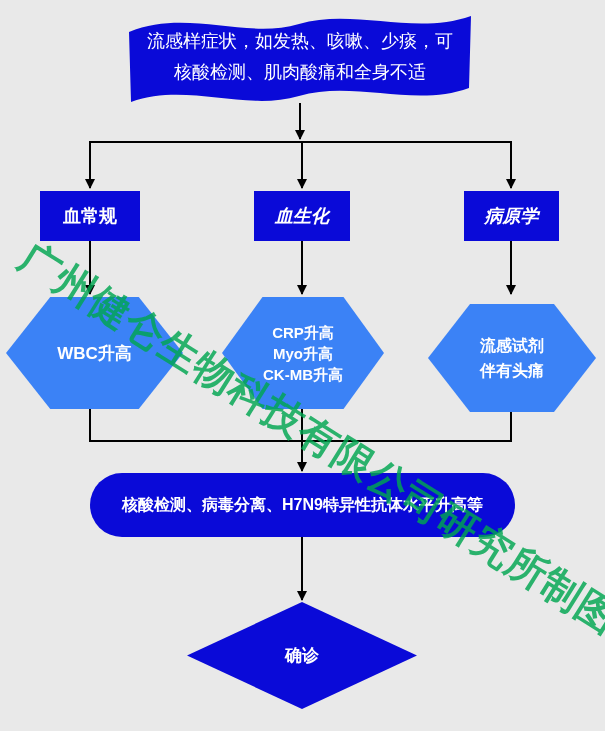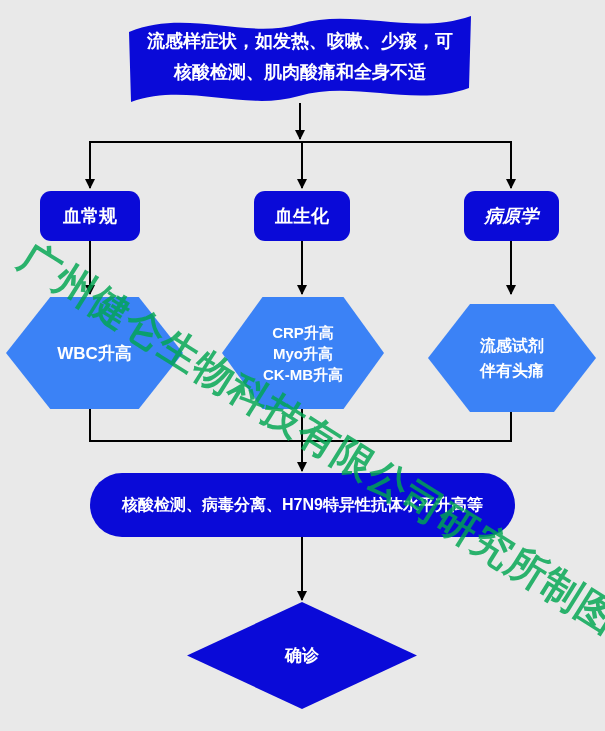--- a/index.html
+++ b/index.html
@@ -8,33 +8,33 @@
     background:#e9e9e9;
     font-family:"Liberation Sans","DejaVu Sans",sans-serif;
     position:relative; overflow:hidden;
   }
   .connectors { position:absolute; left:0; top:0; z-index:1; pointer-events:none; }
   .node {
     position:absolute; display:flex; flex-direction:column;
     align-items:center; justify-content:center;
     color:#ffffff; font-weight:bold; text-align:center; z-index:2;
   }
-  .blue { background:#0a0ad8;border-radius:11px; }
+  .blue { background:#0a0ad8; }
   .red  { background:#3b82f6; }
 
   .flag-shape { position:absolute; left:126px; top:4px; z-index:2; }
   .flag-text {
     position:absolute; left:130px; top:26px; width:340px; z-index:3;
-    color:#fff; font-weight:bold; font-size:18px; line-height:31px;
+    color:#fff; font-weight:normal; font-size:18px; line-height:31px;
     text-align:center;
   }
 
   .rect-node { font-size:18px; }
   #rect-1 { left:40px;  top:191px; width:100px; height:50px; }
-  #rect-2 { left:254px; top:191px; width:96px;  height:50px; }
+  #rect-2 { left:254px; top:191px; width:96px;  height:50px;font-style:italic; }
   #rect-3 { left:464px; top:191px; width:95px;  height:50px;font-style:italic; }
 
   .hex {
     clip-path: polygon(25% 0%, 75% 0%, 100% 50%, 75% 100%, 25% 100%, 0% 50%);
   }
   #hex-1 { left:6px;   top:297px; width:177px; height:112px; font-size:17px; }
   #hex-2 { left:222px; top:297px; width:162px; height:112px; font-size:15px; line-height:21px; }
   #hex-3 { left:428px; top:297px; width:168px; height:108px; font-size:16px; line-height:25px;margin-top:7px; }
 
   #stadium {

